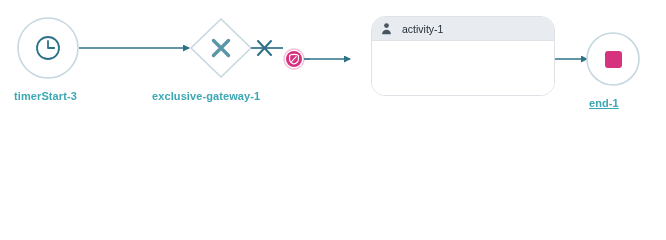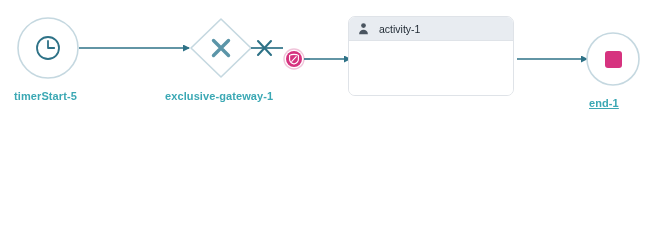--- a/index.html
+++ b/index.html
@@ -30,33 +30,33 @@
     position: absolute;
     font-family: "Liberation Sans", sans-serif;
     font-size: 11px;
     font-weight: bold;
     color: #3ba8b4;
     letter-spacing: .1px;
     white-space: nowrap;
     line-height: 13px;
   }
   #label-timer-start { left: 14px;  top: 90px; }
-  #label-gateway     { left: 165px; top: 90px; }
+  #label-gateway     { left: 152px; top: 90px; }
   #label-end         { left: 589px; top: 97px; text-decoration: underline; }
 
   
   #activity-node {
     position: absolute;
-    left: 348px;
+    left: 371px;
     top: 16px;
-    width: 166px;
+    width: 184px;
     height: 80px;
     background: #ffffff;
     border: 1px solid #dfe3e8;
-    border-radius: 7px;
+    border-radius: 14px;
     box-sizing: border-box;
     overflow: hidden;
   }
   #activity-header {
     height: 24px;
     background: #e8ecf1;
     border-bottom: 1px solid #dfe3e8;
     display: flex;
     align-items: center;
     padding: 0 8px;
@@ -142,17 +142,17 @@
     <div id="activity-header">
       <svg id="activity-user-icon" viewBox="0 0 16 16">
         <circle cx="8" cy="4.4" r="2.9" fill="#4a5560"></circle>
         <path d="M2.6,15 C2.6,11.6 5,9.6 8,9.6 C11,9.6 13.4,11.6 13.4,15 Z" fill="#4a5560"></path>
       </svg>
       <span id="activity-title">activity-1</span>
     </div>
     <div id="activity-body"></div>
   </div>
 
-  <div id="label-timer-start" class="node-label">timerStart-5</div>
+  <div id="label-timer-start" class="node-label">timerStart-3</div>
   <div id="label-gateway" class="node-label">exclusive-gateway-1</div>
   <div id="label-end" class="node-label">end-1</div>
 
 </div>
 
 </body></html>

